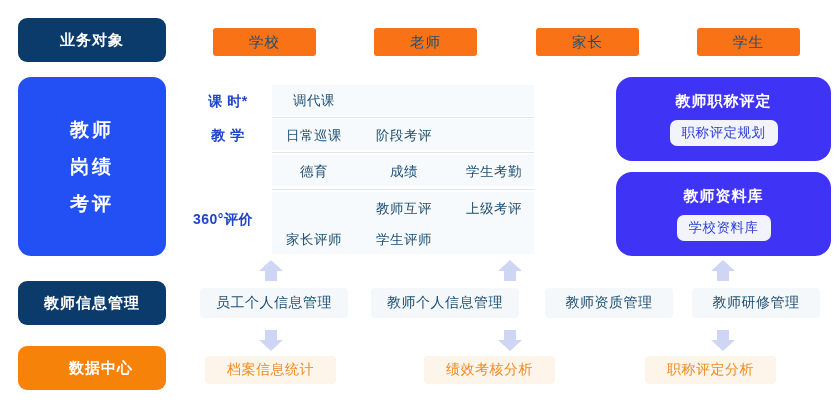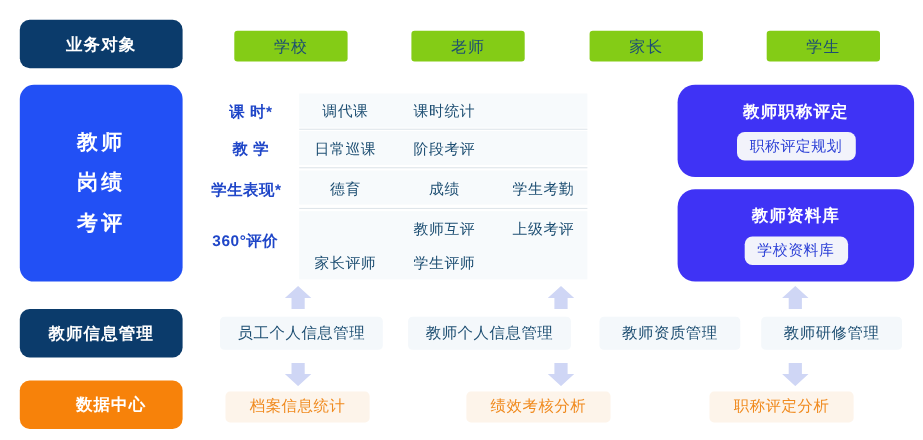--- a/index.html
+++ b/index.html
@@ -26,21 +26,21 @@
   .rail-orange{ background: #f7820a; border-radius: 9px; padding-left: 18px; }
 
   .rail-blue .bigline {
     font-size: 19px; font-weight: bold; letter-spacing: 3px;
     line-height: 1; margin: 9px 0;
   }
 
   
   .chip-audience {
     display: flex; align-items: center; justify-content: center;
-    background: #84cc16;
+    background: #f97316;
     color: #1d4e72;
     font-size: 14.5px;
     border-radius: 3px;
     letter-spacing: 1px;
   }
   .matrix-rowlabel {
     position: absolute;
     color: #1f46c8;
     font-weight: bold;
     font-size: 14px;
@@ -151,25 +151,23 @@
   <div class="matrix-band" style="left:272px; top:119px; width:262px; height:31px;"></div>
   <div class="matrix-band" style="left:272px; top:155px; width:262px; height:31px;"></div>
   <div class="matrix-band" style="left:272px; top:192px; width:262px; height:62px;"></div>
 
   <div class="matrix-divider" style="left:272px; top:117px; width:262px;"></div>
   <div class="matrix-divider" style="left:272px; top:152px; width:262px;"></div>
   <div class="matrix-divider" style="left:272px; top:189px; width:262px;"></div>
 
   <div class="matrix-rowlabel" style="left:188px; top:93px; width:80px; text-align:center;">课 时*</div>
   <div class="matrix-rowlabel" style="left:188px; top:127px; width:80px; text-align:center;">教 学</div>
-  <div class="matrix-rowlabel" style="left:180px; top:164px; width:88px; text-align:center;">学生表现*</div>
   <div class="matrix-rowlabel" style="left:178px; top:211px; width:90px; text-align:center;">360°评价</div>
 
   <div class="matrix-cell" style="left:272px; top:88px; width:84px; height:25px;">调代课</div>
-  <div class="matrix-cell" style="left:360px; top:88px; width:88px; height:25px;">课时统计</div>
 
   <div class="matrix-cell" style="left:272px; top:123px; width:84px; height:25px;">日常巡课</div>
   <div class="matrix-cell" style="left:360px; top:123px; width:88px; height:25px;">阶段考评</div>
 
   <div class="matrix-cell" style="left:272px; top:159px; width:84px; height:25px;">德育</div>
   <div class="matrix-cell" style="left:360px; top:159px; width:88px; height:25px;">成绩</div>
   <div class="matrix-cell" style="left:452px; top:159px; width:84px; height:25px;">学生考勤</div>
 
   <div class="matrix-cell" style="left:360px; top:196px; width:88px; height:25px;">教师互评</div>
   <div class="matrix-cell" style="left:452px; top:196px; width:84px; height:25px;">上级考评</div>

